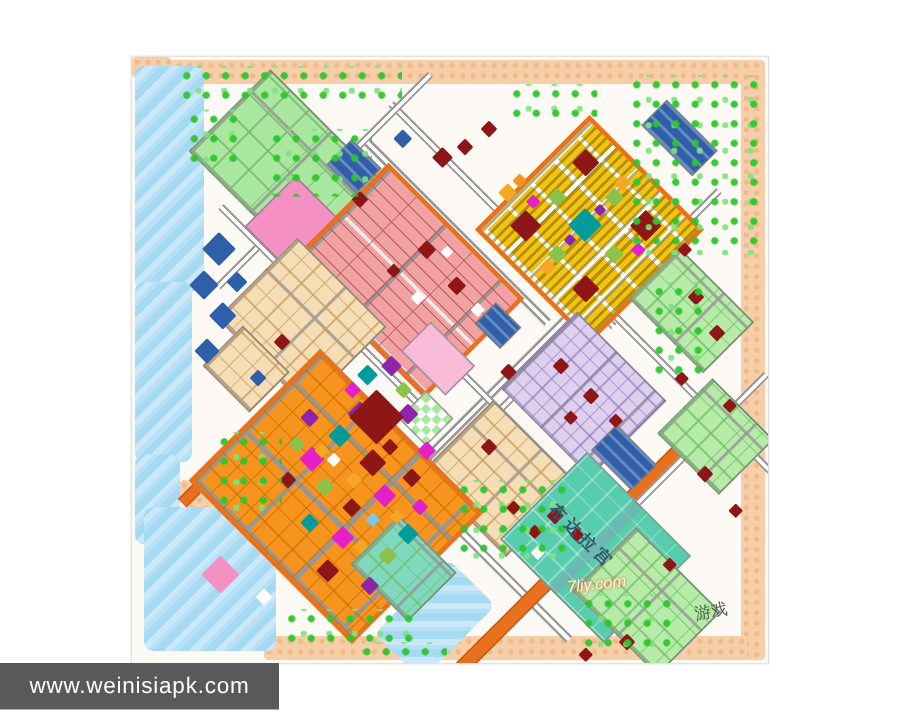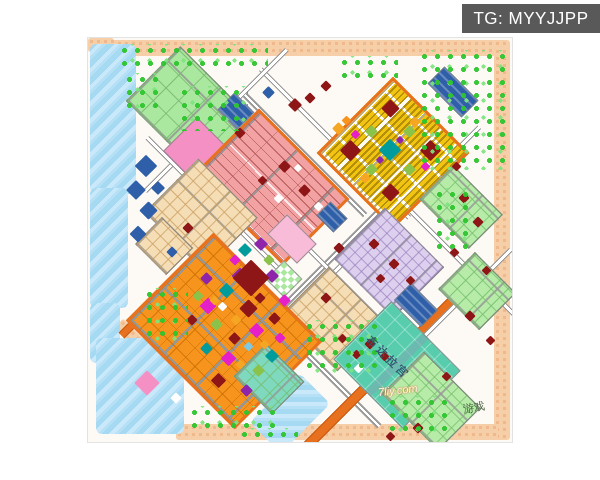--- a/index.html
+++ b/index.html
@@ -229,14 +229,14 @@
       <div class="trees" style="left: 345px; top: 150px; width: 42px; height: 62px;"></div>
       <div class="trees" style="left: 55px; top: 250px; width: 45px; height: 55px;"></div>
       <div class="trees" style="left: 100px; top: 368px; width: 90px; height: 30px;"></div>
       <div class="trees" style="left: 215px; top: 282px; width: 75px; height: 55px;"></div>
       <div class="trees" style="left: 250px; top: 18px; width: 60px; height: 28px;"></div>
       <div class="trees" style="left: 298px; top: 358px; width: 64px; height: 42px;"></div>
       <div class="trees" style="left: 35px; top: 35px; width: 40px; height: 35px;"></div>
       <div class="trees" style="left: 150px; top: 390px; width: 60px; height: 18px;"></div>
     </div>
 
-  <div class="badge" id="tg-badge">TG: MYYJJPP</div>
+  <div class="badge" id="site-badge">www.weinisiapk.com</div>
 </div>
 
 </body></html>

